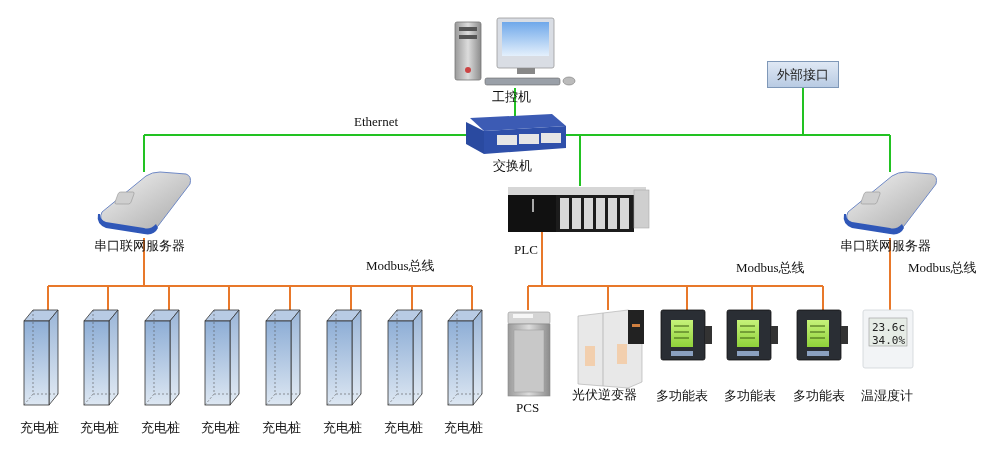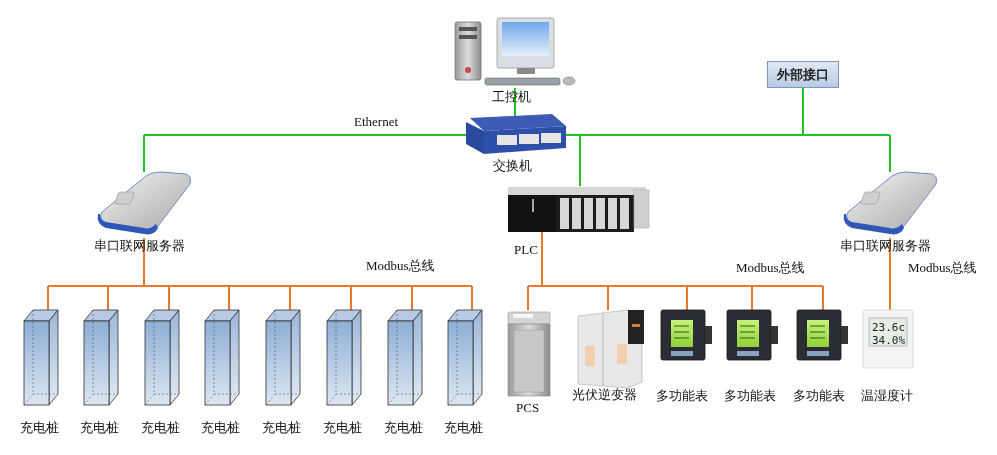--- a/index.html
+++ b/index.html
@@ -1,20 +1,20 @@
 <!DOCTYPE html>
 <html><head>
 <meta charset="utf-8">
 <style>
   html,body{margin:0;padding:0;background:#ffffff;}
   body{width:997px;height:455px;position:relative;overflow:hidden;font-family:"DejaVu Sans","Liberation Sans",sans-serif;}
   #diagram{position:absolute;left:0;top:0;width:997px;height:455px;}
   .cn{font-family:"DejaVu Sans","Liberation Sans",sans-serif;font-size:13px;fill:#111;}
   .en{font-family:"Liberation Serif","DejaVu Serif",serif;font-size:13px;fill:#111;}
-  .ext-box{position:absolute;left:767px;top:61px;width:72px;height:27px;border:1px solid #7f98b8;background:linear-gradient(#dfe8f4,#b9cbe3);box-sizing:border-box;display:flex;align-items:center;justify-content:center;font-size:13px;color:#222;font-weight:bold;}
+  .ext-box{position:absolute;left:767px;top:61px;width:72px;height:27px;border:1px solid #7f98b8;background:linear-gradient(#dfe8f4,#b9cbe3);box-sizing:border-box;display:flex;align-items:center;justify-content:center;font-size:13px;color:#222;}
 </style>
 </head>
 <body>
 
 <svg id="diagram" viewBox="0 0 997 455" xmlns="http://www.w3.org/2000/svg">
   <defs>
     <linearGradient id="pileGrad" x1="0" y1="0" x2="0" y2="1">
       <stop offset="0" stop-color="#8eaed6"></stop>
       <stop offset="1" stop-color="#dde7f2"></stop>
     </linearGradient>

